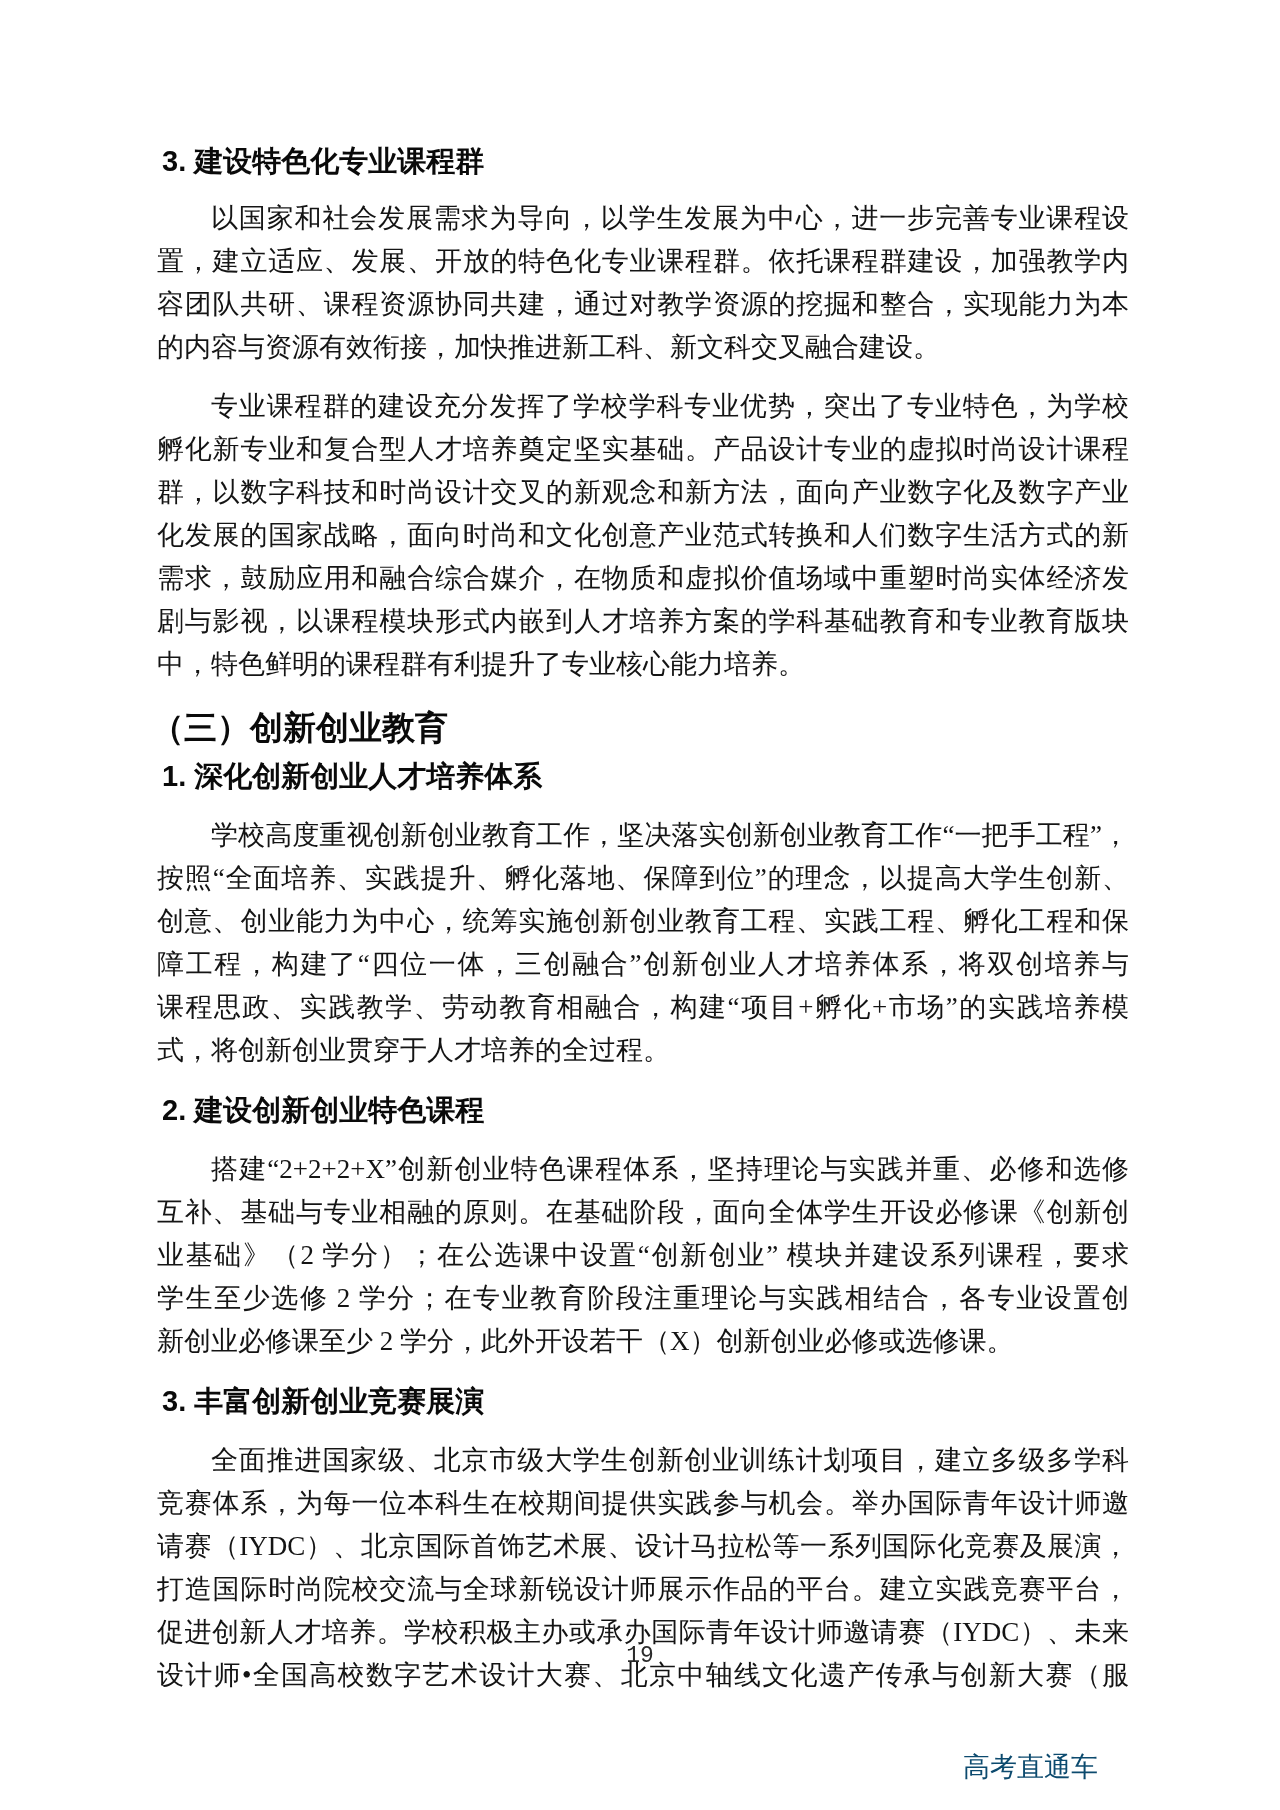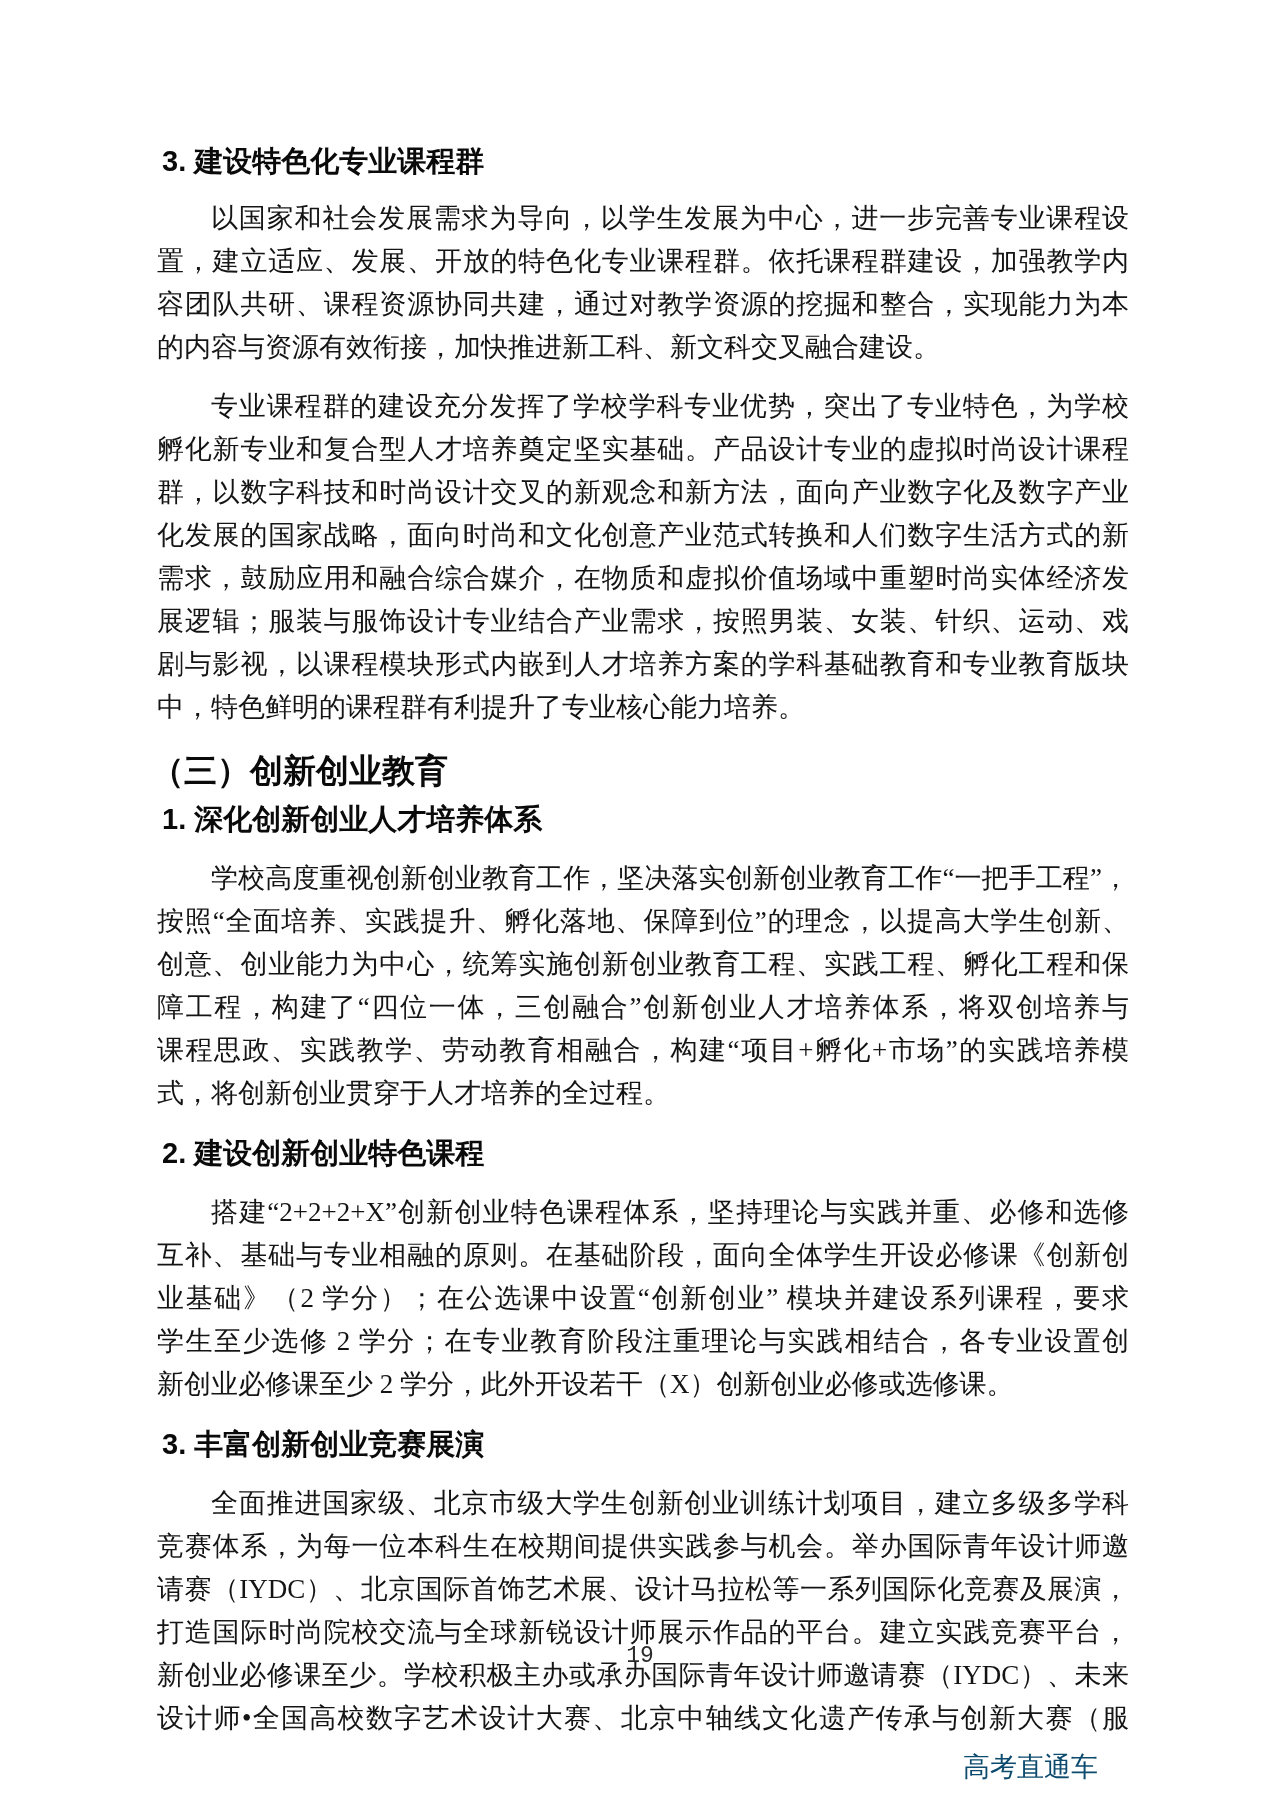--- a/index.html
+++ b/index.html
@@ -106,21 +106,20 @@
         <div class="tline">容团队共研、课程资源协同共建，通过对教学资源的挖掘和整合，实现能力为本</div>
         <div class="tline tlast">的内容与资源有效衔接，加快推进新工科、新文科交叉融合建设。</div>
       </div>
 
     <div class="body-par">
         <div class="tline tfirst">专业课程群的建设充分发挥了学校学科专业优势，突出了专业特色，为学校</div>
         <div class="tline">孵化新专业和复合型人才培养奠定坚实基础。产品设计专业的虚拟时尚设计课程</div>
         <div class="tline">群，以数字科技和时尚设计交叉的新观念和新方法，面向产业数字化及数字产业</div>
         <div class="tline">化发展的国家战略，面向时尚和文化创意产业范式转换和人们数字生活方式的新</div>
         <div class="tline">需求，鼓励应用和融合综合媒介，在物质和虚拟价值场域中重塑时尚实体经济发</div>
-        <div class="tline">展逻辑；服装与服饰设计专业结合产业需求，按照男装、女装、针织、运动、戏</div>
         <div class="tline">剧与影视，以课程模块形式内嵌到人才培养方案的学科基础教育和专业教育版块</div>
         <div class="tline tlast">中，特色鲜明的课程群有利提升了专业核心能力培养。</div>
       </div>
 
     <h2 class="sec-heading">（三）创新创业教育</h2>
 
     <h3 class="num-heading sub">1. 深化创新创业人才培养体系</h3>
 
     <div class="body-par">
         <div class="tline tfirst">学校高度重视创新创业教育工作，坚决落实创新创业教育工作“一把手工程”，</div>
@@ -141,21 +140,21 @@
         <div class="tline tlast">新创业必修课至少 2 学分，此外开设若干（X）创新创业必修或选修课。</div>
       </div>
 
     <h3 class="num-heading sub">3. 丰富创新创业竞赛展演</h3>
 
     <div class="body-par cont">
         <div class="tline tfirst">全面推进国家级、北京市级大学生创新创业训练计划项目，建立多级多学科</div>
         <div class="tline">竞赛体系，为每一位本科生在校期间提供实践参与机会。举办国际青年设计师邀</div>
         <div class="tline">请赛（IYDC）、北京国际首饰艺术展、设计马拉松等一系列国际化竞赛及展演，</div>
         <div class="tline">打造国际时尚院校交流与全球新锐设计师展示作品的平台。建立实践竞赛平台，</div>
-        <div class="tline">新创业必修课至少。学校积极主办或承办国际青年设计师邀请赛（IYDC）、未来</div>
+        <div class="tline">促进创新人才培养。学校积极主办或承办国际青年设计师邀请赛（IYDC）、未来</div>
         <div class="tline tlast">设计师•全国高校数字艺术设计大赛、北京中轴线文化遗产传承与创新大赛（服</div>
       </div>
 
   </div>
 
   <div class="page-number">19</div>
 
   <div class="watermark">高考直通车</div>
 
 </div>

